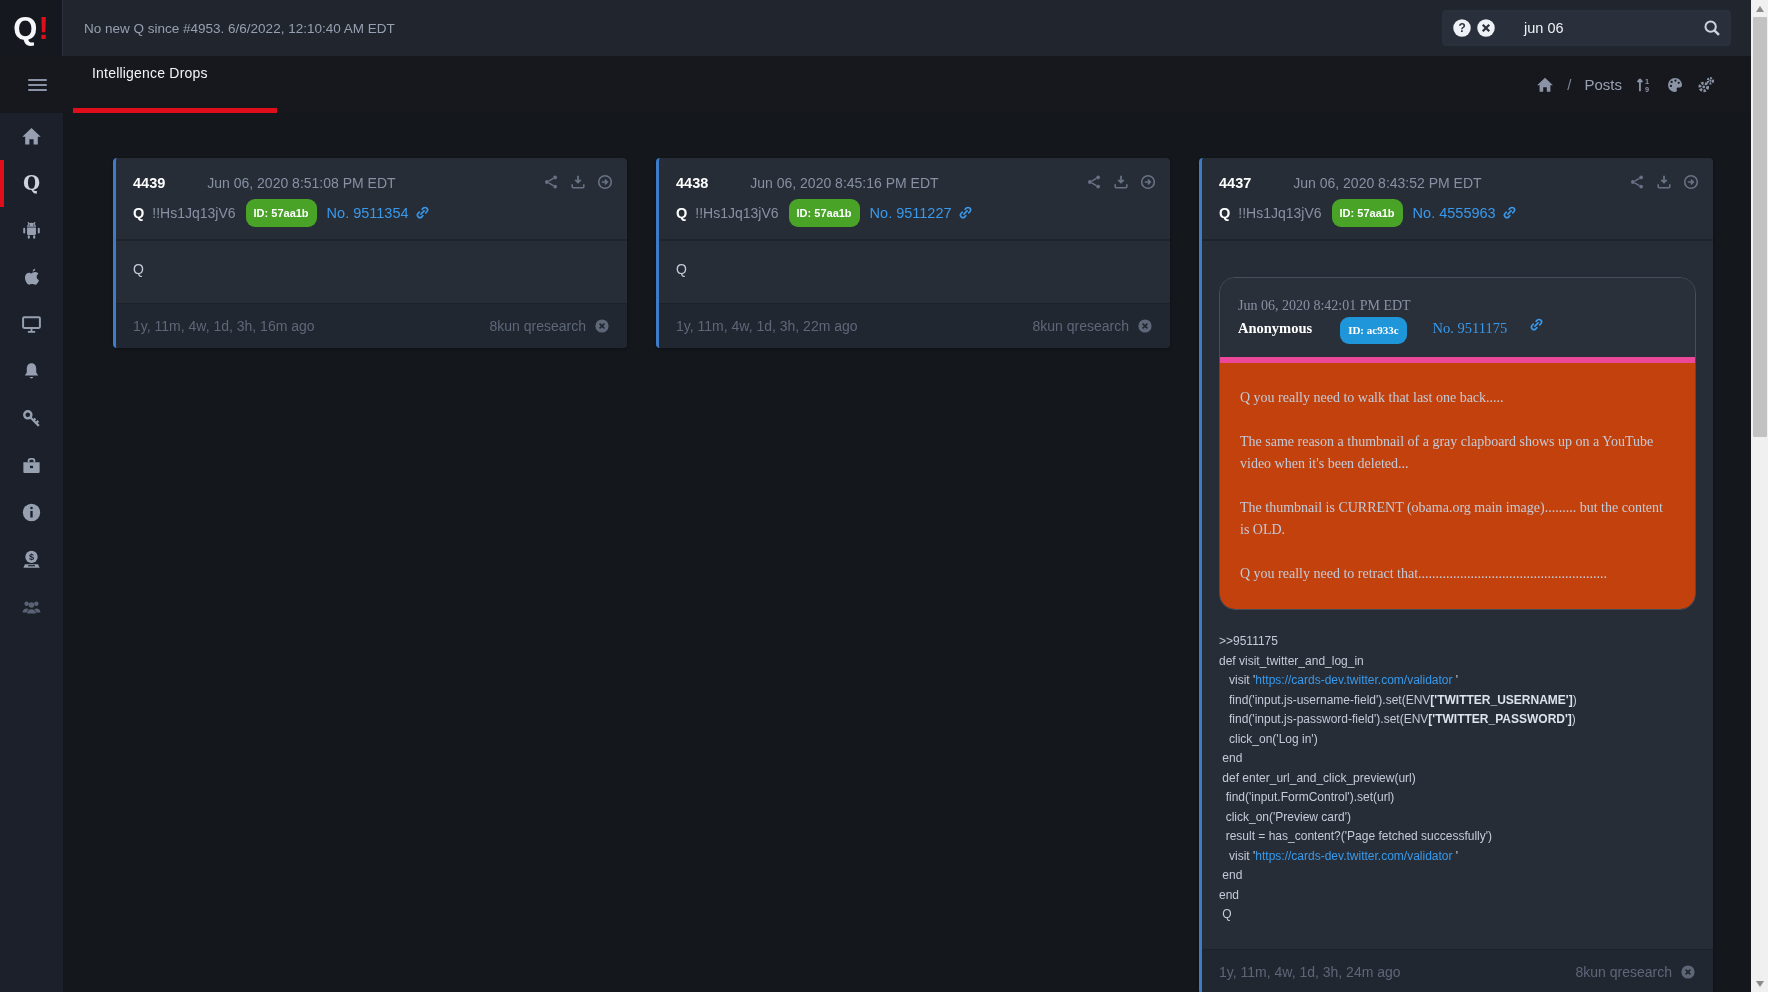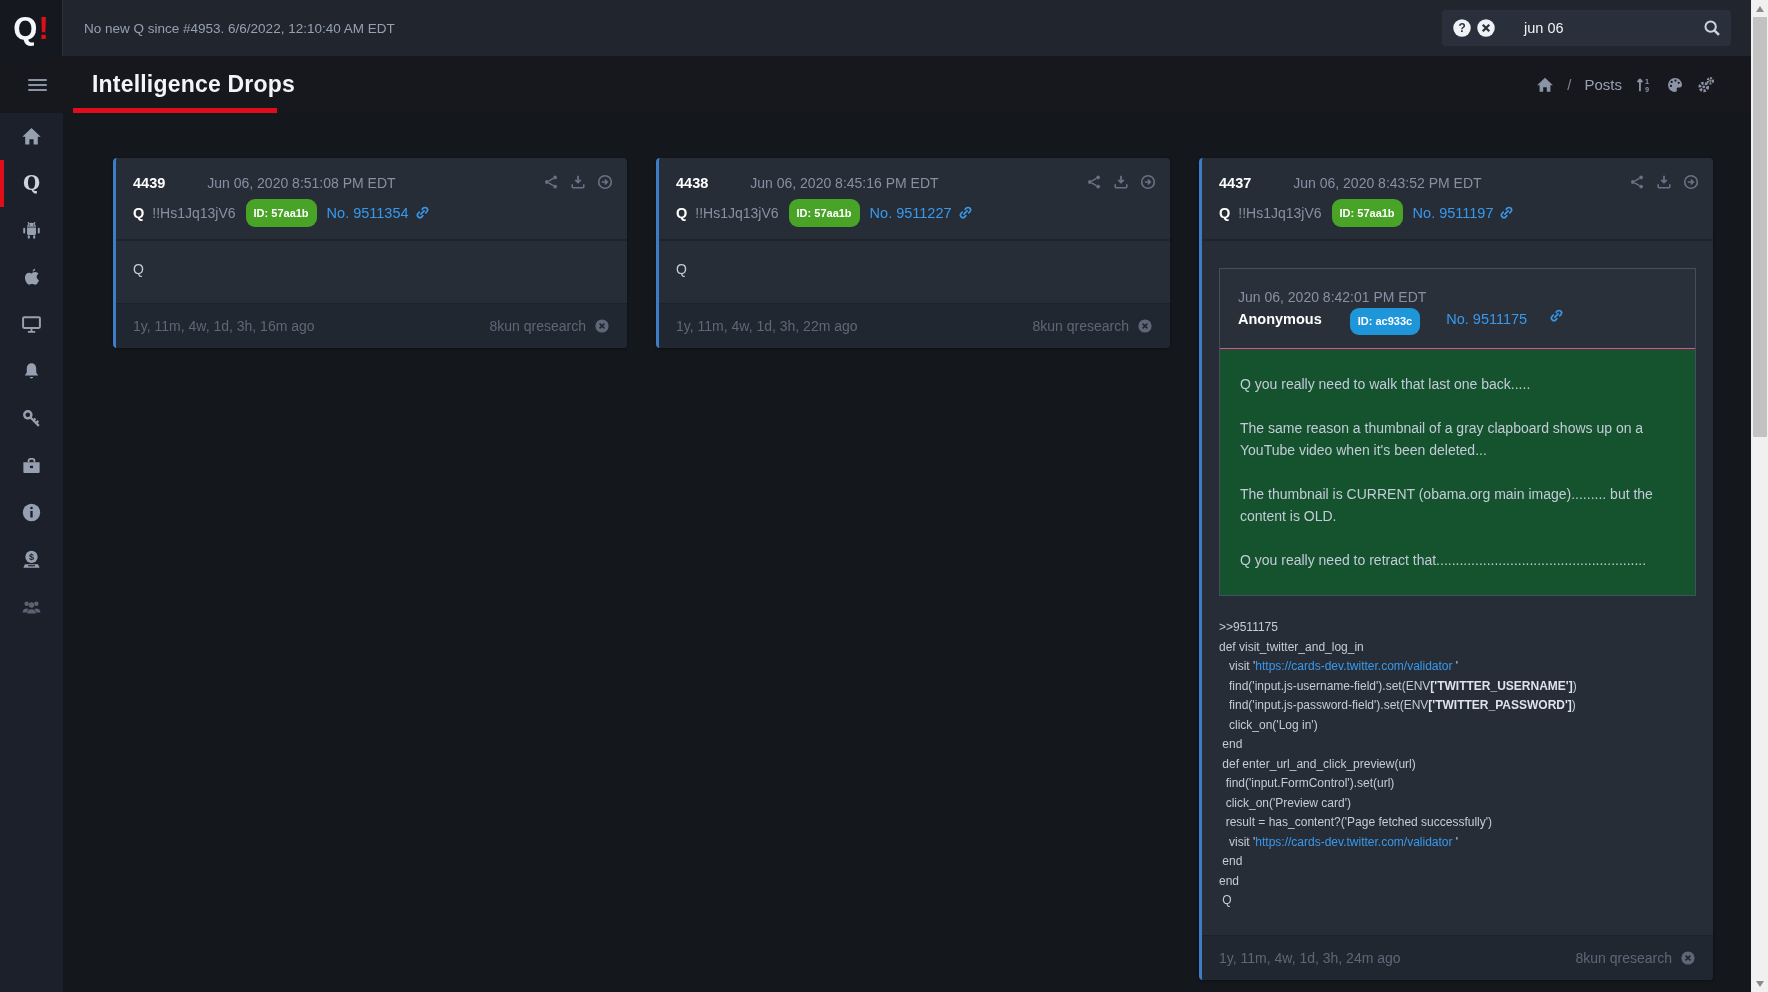--- a/index.html
+++ b/index.html
@@ -22,21 +22,21 @@
   .search { position:absolute; right:20px; top:10px; width:289px; height:36px;
     background:#2a303b; border-radius:4px; display:flex; align-items:center; padding:0 10px; }
   .sicon { width:20px; height:20px; margin-right:4px; color:#eef1f5; display:inline-flex; }
   .sval { color:#eef1f5; font-size:14.5px; margin-left:24px; flex:1; }
   .smag { width:18px; height:18px; color:#cdd3dd; display:inline-flex; }
 
   
   .pheader { position:absolute; top:56px; left:0; right:17px; height:57px; background:#17181d; }
   .burger { position:absolute; left:28px; top:20px; width:19px; color:#8b94a6; cursor:pointer; }
   .burger i { display:block; height:2.5px; background:#8b94a6; margin:2.6px 0; border-radius:1px; }
-  .ptitle { position:absolute; left:92px; top:15px; color:#f2f4f8; font-size:23px; font-weight:700; letter-spacing:.2px; }
+  .ptitle { position:absolute; left:92px; top:9px; color:#f2f4f8; font-size:14px; font-weight:400; letter-spacing:.2px; }
   .red-underline { position:absolute; left:73px; bottom:0; width:204px; height:5px; background:var(--accent-red,#e00e1a); }
   .crumbs { position:absolute; right:36px; top:0; height:57px; display:flex; align-items:center; gap:13px;
     color:#8b94a6; font-size:15px; }
   .crumbs .cicon16 { width:18px; height:18px; display:inline-flex; color:#8b94a6; cursor:pointer; }
   .crumbs .sep { color:#7b8496; }
   .crumbs .crumb-label { color:#98a1b3; cursor:pointer; }
 
   
   .sidebar { position:absolute; top:113px; left:0; bottom:0; width:63px; background:#1b202a; }
   .snav-item { position:relative; height:47px; display:flex; align-items:center; justify-content:center;
@@ -69,26 +69,26 @@
   .linkicon { width:15px; height:15px; color:var(--link-blue,#3899ec); margin-left:6px; display:inline-flex; cursor:pointer; }
   .card-body { padding:18px 17px 24px; font-size:14px; line-height:20px; color:#c3cbd9; }
   .card-body p { margin:0; }
   .card-body a.bodylink { color:var(--link-blue,#3899ec); text-decoration:none; cursor:pointer; }
   .card-footer { background:#212730; border-top:1px solid #1d222a; padding:14px 17px;
     display:flex; justify-content:space-between; align-items:center; color:#5e6778; font-size:14px; }
   .cf-right { display:flex; align-items:center; gap:8px; }
   .cf-right .cicon { color:#5e6778; }
 
   
-  .quote { border:1px solid #454e5c; border-radius:0; margin:9px 0 22px; overflow:hidden; }
+  .quote { border:1px solid #454e5c; border-radius:16px; margin:18px 0 22px; overflow:hidden;font-family:Liberation Serif, serif; }
   .qhead { background:#2a303a; padding:17px 18px 13px; }
   .qtime { color:#8791a3; font-size:14px; line-height:22px; }
   .qline2 { display:flex; line-height:22px;gap:16px; }
   .qauthor { color:#ffffff; font-weight:bold; font-size:14.5px; margin-right:12px; }
-  .qbody { background:#14532d; border-top:1px solid #ec4899; padding:24px 20px; color:#c3cbd9;
+  .qbody { background:#c2410c; border-top:6px solid #ec4899; padding:24px 20px; color:#c3cbd9;
     font-size:14px; line-height:22px; hyphens:auto; -webkit-hyphens:auto; }
   .qbody p { margin:0 0 22px; }
   .qbody p:last-child { margin-bottom:0; }
 
   
   .code { white-space:pre-wrap; word-break:break-word; font-size:12px; line-height:19.5px; color:#c3cbd9; }
   .code .b { font-weight:bold; color:#dde2ec; }
   .code .l { color:var(--link-blue,#3899ec); cursor:pointer; }
 
   
@@ -440,21 +440,21 @@
               <svg viewBox="0 0 16 16" width="100%" height="100%" fill="none" xmlns="http://www.w3.org/2000/svg">
                 <circle cx="8" cy="8" r="6.3" stroke="currentColor" stroke-width="1.6"></circle>
                 <path d="M4.8 8h5.4M7.9 5.6 10.4 8l-2.5 2.4" stroke="currentColor" stroke-width="1.5"></path>
               </svg>
             </span>
       </div>
       <div class="ch-line2">
         <span class="cauthor">Q</span>
         <span class="ctrip">!!Hs1Jq13jV6</span>
         <span class="badge green">ID: 57aa1b</span>
-        <a class="plink">No. 9511197</a>
+        <a class="plink">No. 4555963</a>
         <span class="linkicon">
               <svg viewBox="0 0 16 16" width="100%" height="100%" fill="none" xmlns="http://www.w3.org/2000/svg">
                 <g stroke="currentColor" stroke-width="1.7" stroke-linecap="round">
                   <path d="M6.3 9.7l3.4-3.4"></path>
                   <path d="M7.6 4.6l1.2-1.2a2.55 2.55 0 0 1 3.8 3.8l-1.2 1.2"></path>
                   <path d="M8.4 11.4l-1.2 1.2a2.55 2.55 0 0 1-3.8-3.8l1.2-1.2"></path>
                 </g>
               </svg>
             </span>
       </div>

